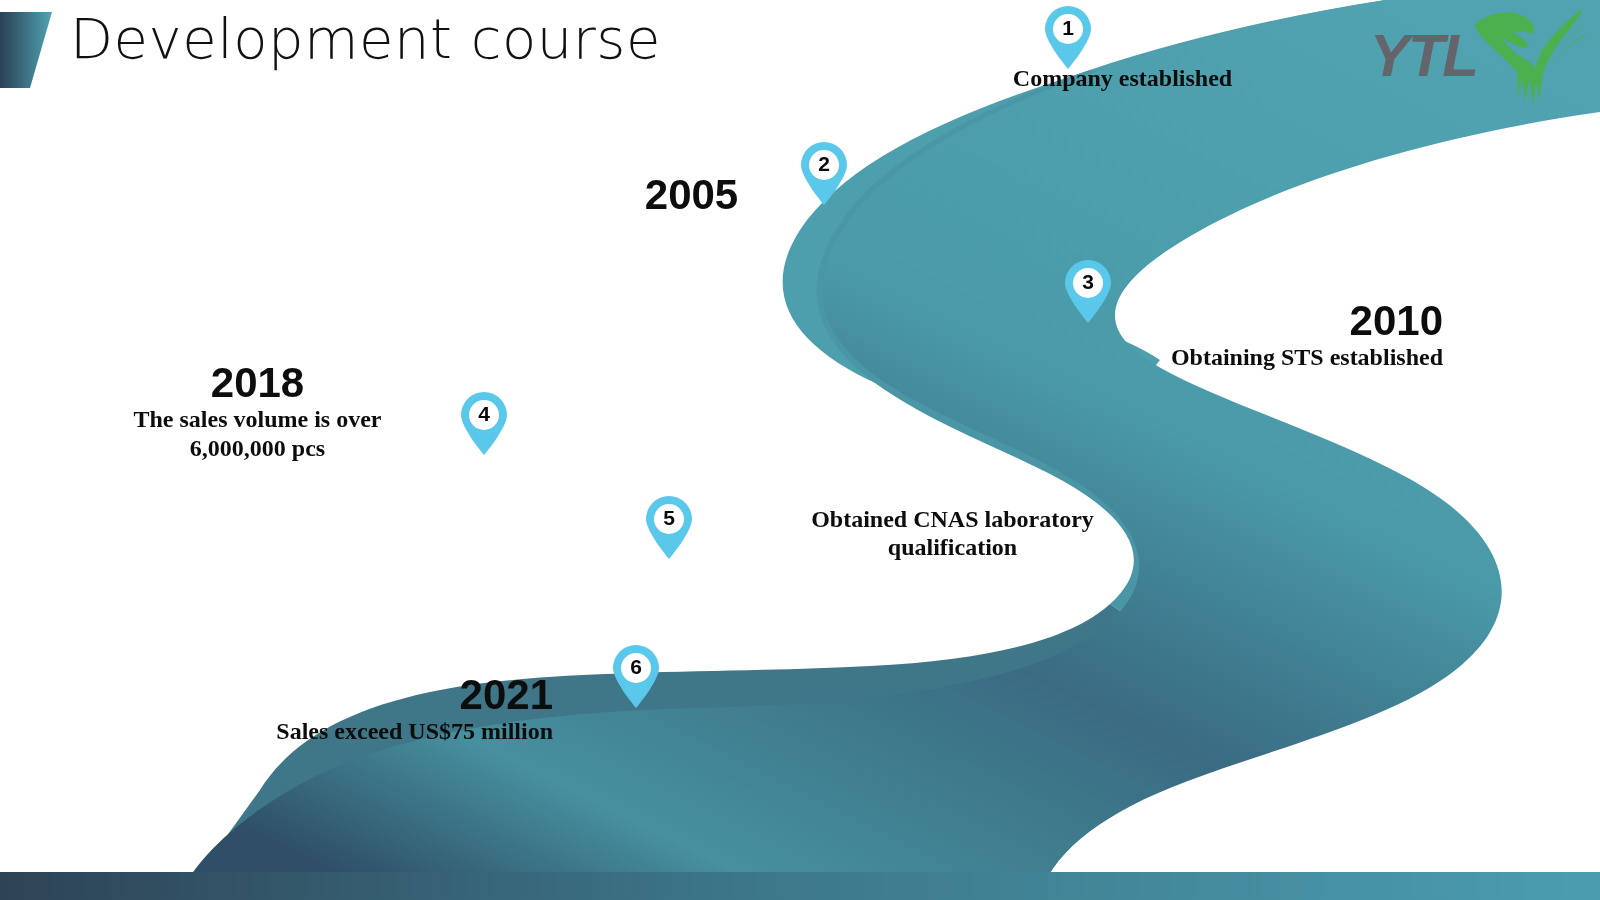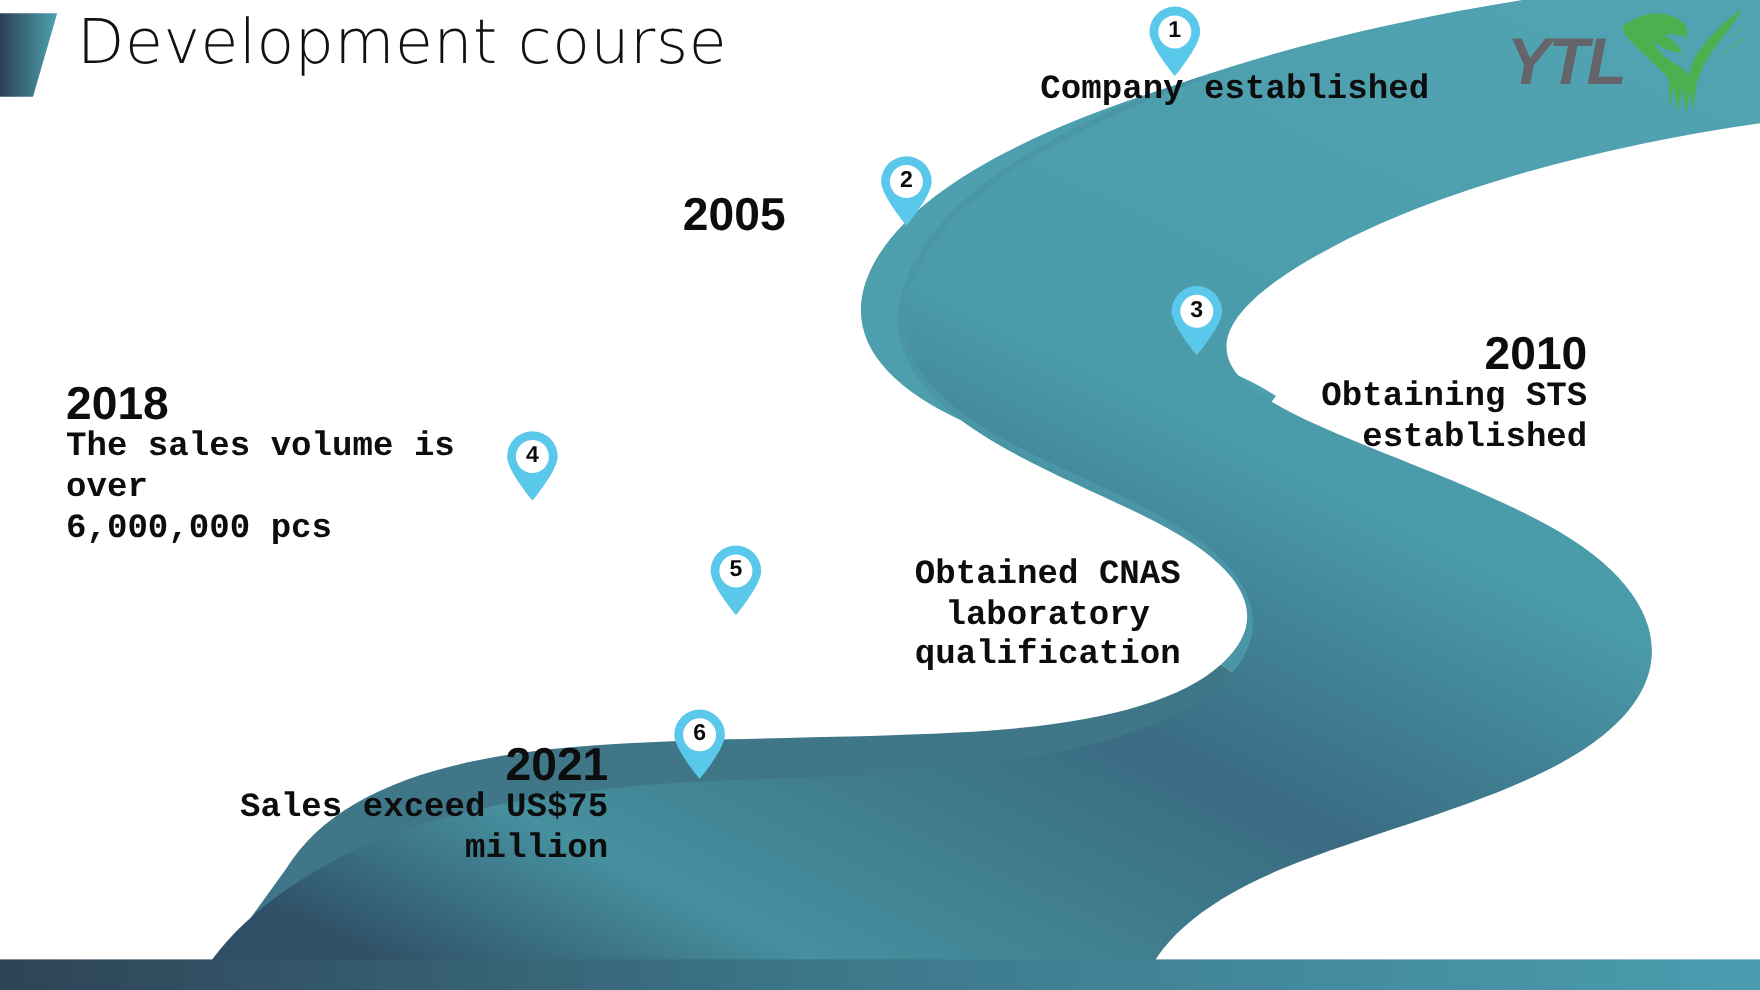--- a/index.html
+++ b/index.html
@@ -82,25 +82,25 @@
     z-index: 4;
   }
   .milestone .year {
     font-size: 42px;
     font-weight: bold;
     color: #0d0d0d;
     line-height: 1.08;
     font-family: "Liberation Sans", sans-serif;
   }
   .milestone .desc {
-    font-size: 31px;
+    font-size: 24px;
     font-weight: bold;
     color: #0d0d0d;
     line-height: 1.18;
-    font-family: Liberation Mono, monospace;
+    font-family: Liberation Serif, serif;
     white-space: pre-line;
   }
 
   
   .pin {
     position: absolute;
     width: 52px;
     height: 66px;
     z-index: 8;
   }
@@ -348,30 +348,30 @@
         <path d="M115 18 C102 26, 88 38, 78 50 C86 40, 100 28, 113 20 Z"></path>
         <path d="M115 28 C104 34, 92 44, 84 54 C91 46, 103 36, 114 30 Z"></path>
       </g>
     </svg>
   </div>
 
   <div class="milestone" style="left:925px; top:64px; width:395px; text-align:center;">
     <div class="desc">Company established</div>
   </div>
 
-  <div class="milestone" style="left:470px; top:172px; width:395px; text-align:center;">
+  <div class="milestone" style="left:494px; top:172px; width:395px; text-align:center;">
     <div class="year">2005</div>
   </div>
 
   <div class="milestone" style="left:1048px; top:298px; width:395px; text-align:right;">
     <div class="year">2010</div>
     <div class="desc">Obtaining STS established</div>
   </div>
 
-  <div class="milestone" style="left:60px; top:344px; width:395px; ">
+  <div class="milestone" style="left:60px; top:360px; width:395px; text-align:center;">
     <div class="year">2018</div>
     <div class="desc">The sales volume is over
 6,000,000 pcs</div>
   </div>
 
   <div class="milestone" style="left:755px; top:505px; width:395px; text-align:center;">
     <div class="desc">Obtained CNAS laboratory
 qualification</div>
   </div>
 

